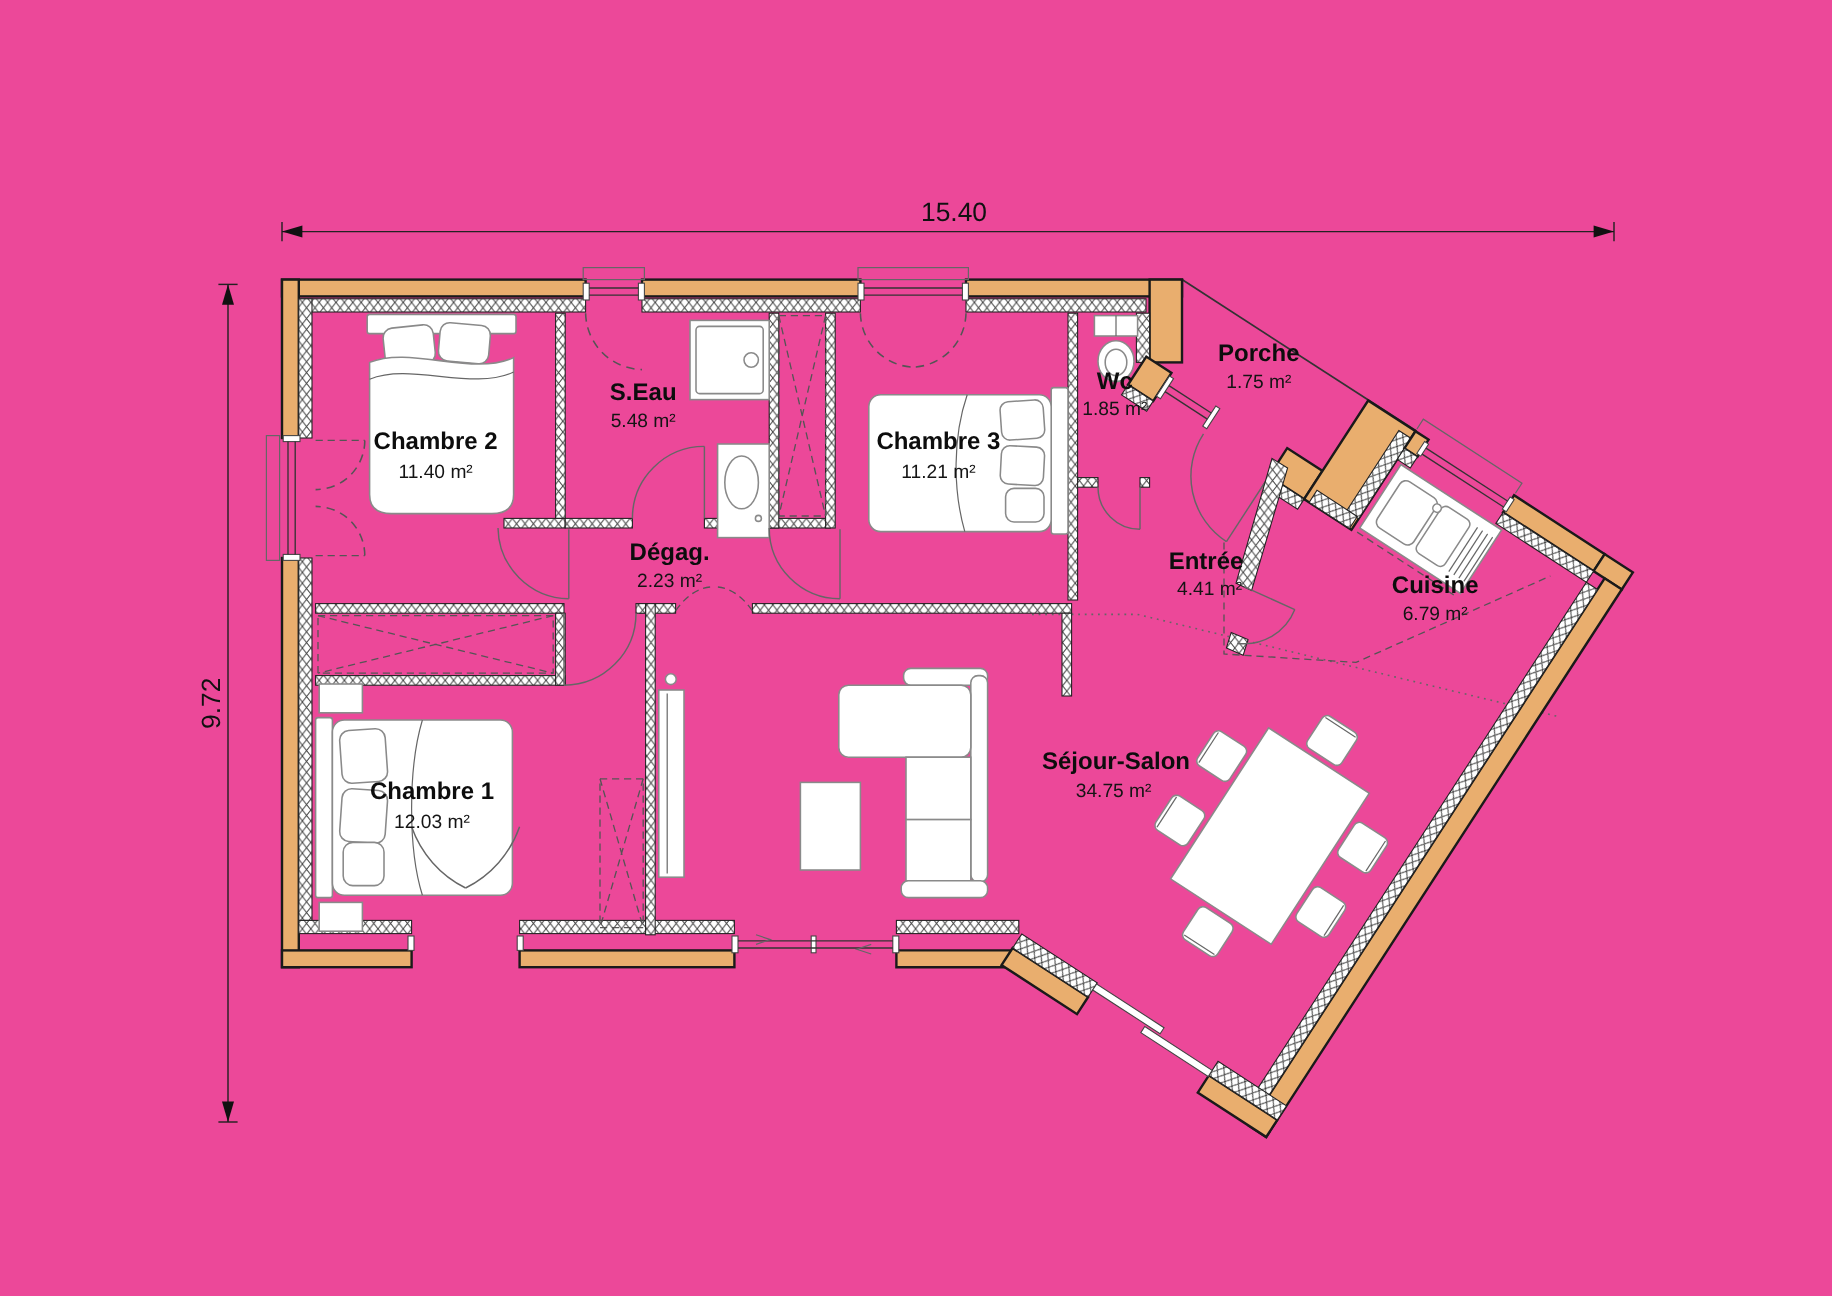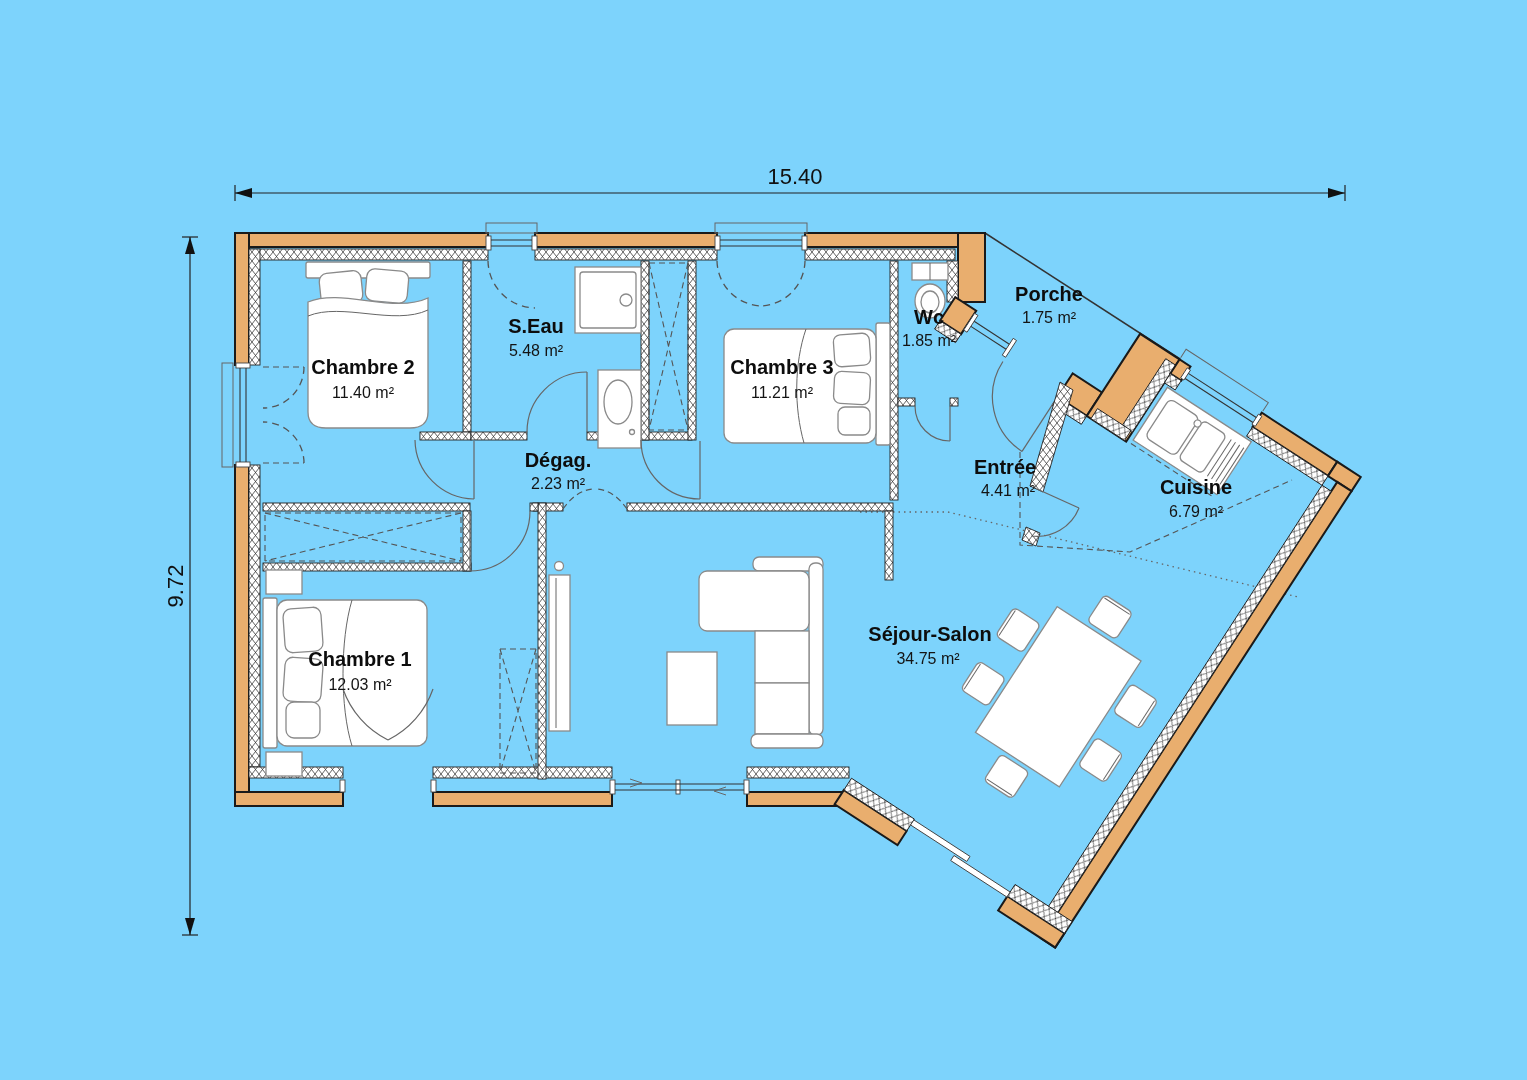--- a/index.html
+++ b/index.html
@@ -1,17 +1,17 @@
 <!DOCTYPE html>
 <html style="--wall: #e9ae6e;"><head>
 <meta charset="utf-8">
 <style>
   html,body{margin:0;padding:0;background:#fff;}
   body{width:1527px;height:1080px;font-family:"Liberation Sans",sans-serif;}
-  #stage{position:relative;width:1527px;height:1080px;background:#7dd3fc;overflow:hidden;}
+  #stage{position:relative;width:1527px;height:1080px;background:#ec4899;overflow:hidden;}
   svg{display:block}
   .wall{fill:var(--wall,#e9ae6e);stroke:#1a1a1a;stroke-width:2;stroke-linejoin:miter}
   .hatch{fill:url(#ins);stroke:#222;stroke-width:.9}
   .furn{fill:#fff;stroke:#8a8a8a;stroke-width:1.3}
   .thin{fill:none;stroke:#666;stroke-width:1}
   .door{fill:none;stroke:#666;stroke-width:1.2}
   .swing{fill:none;stroke:#555;stroke-width:1.3;stroke-dasharray:7 5}
   .xdash{fill:none;stroke:#555;stroke-width:1.1;stroke-dasharray:6 4}
   .glz{stroke:#333;stroke-width:1.1}
   .jamb{fill:#fff;stroke:#444;stroke-width:.9}

